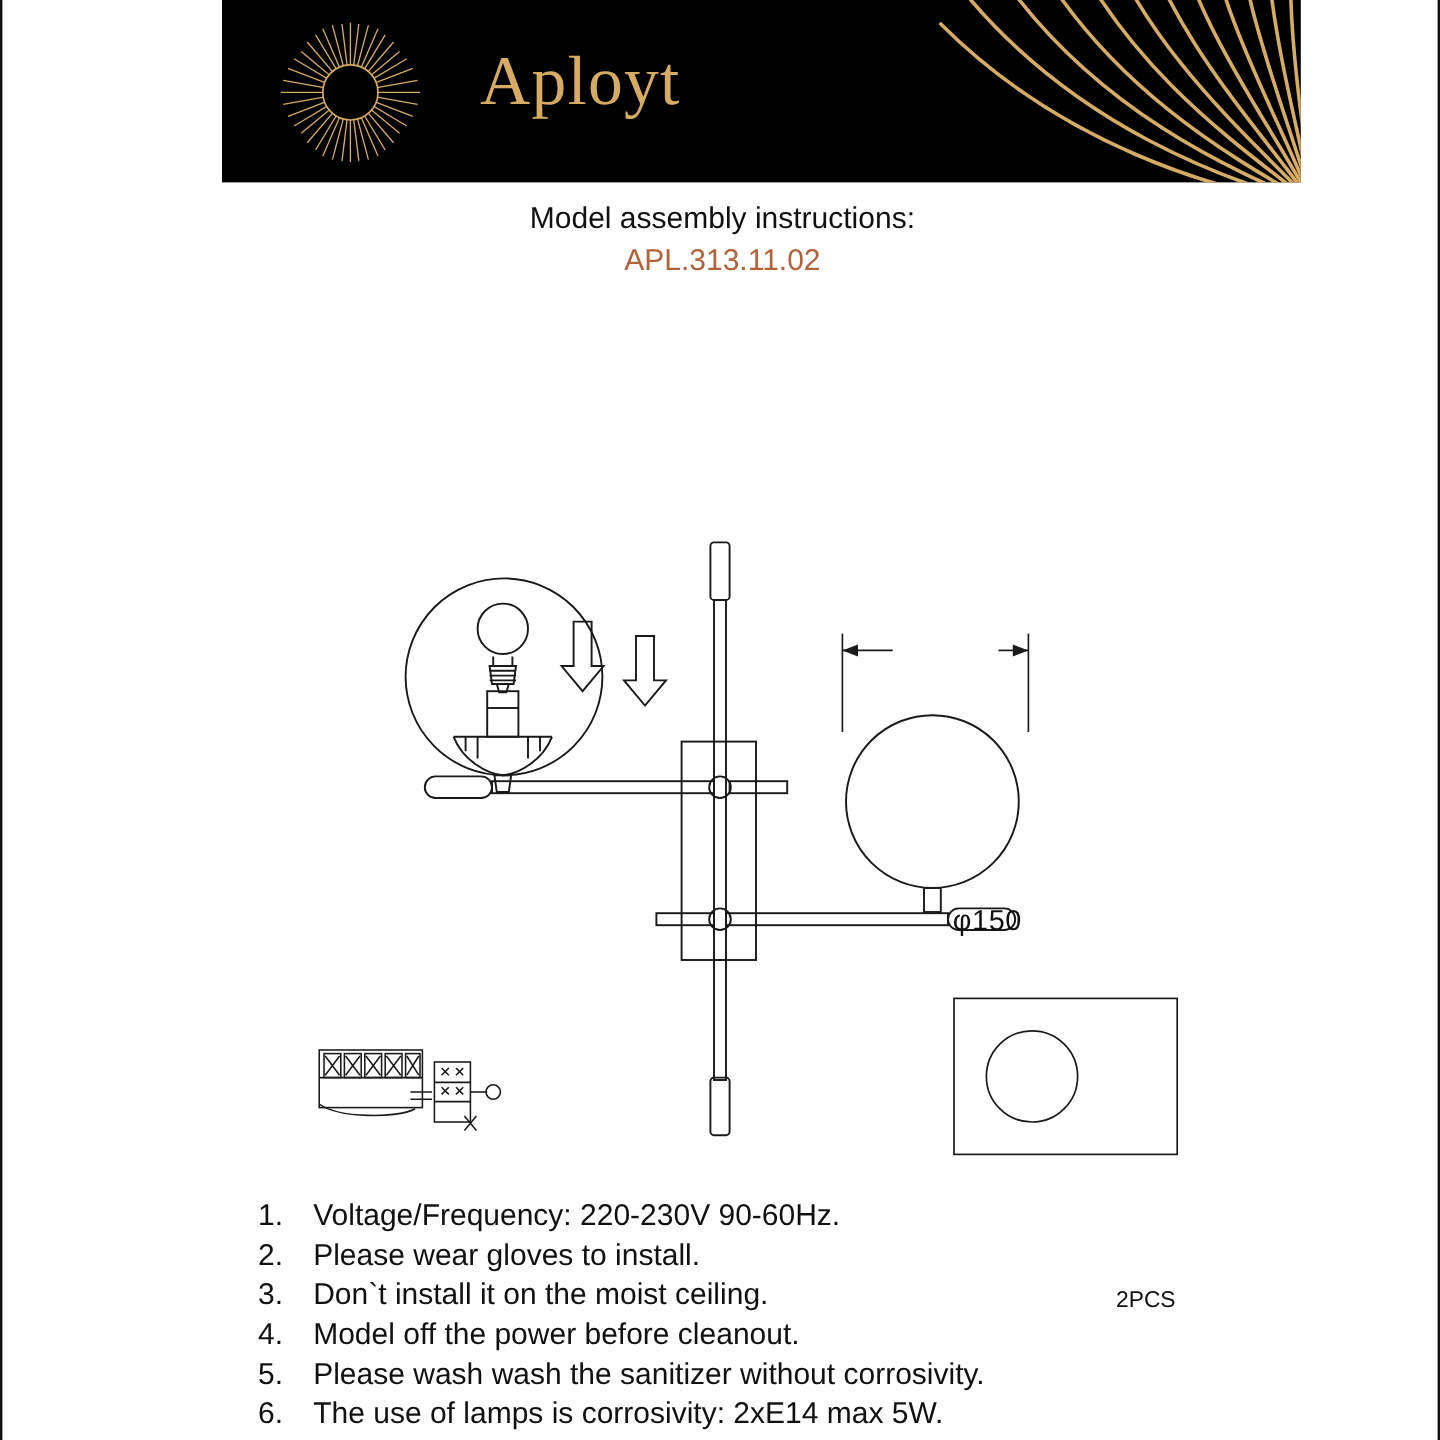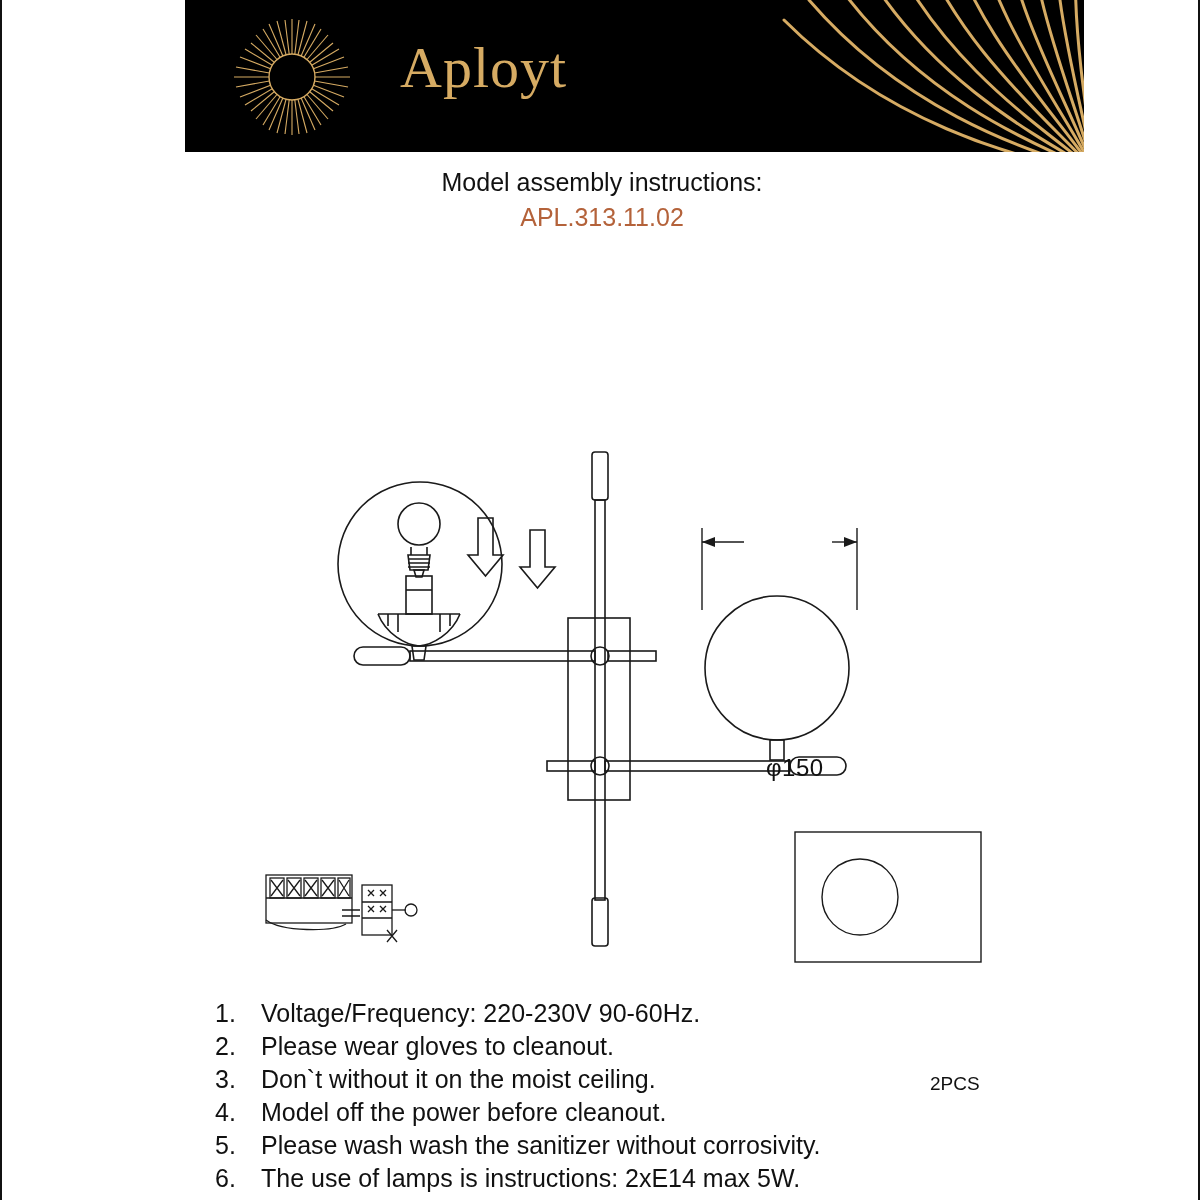--- a/index.html
+++ b/index.html
@@ -81,21 +81,21 @@
   
   .diagram {
     position: absolute;
     left: 0;
     top: 230px;
     width: 1200px;
     height: 740px;
   }
   .dim-label {
     position: absolute;
-    left: 764px;
+    left: 792px;
     top: 524px;
     font-size: 24px;
     color: #111;
     letter-spacing: 0.5px;
   }
   .pcs-label {
     position: absolute;
     left: 928px;
     top: 843px;
     font-size: 19px;
@@ -301,33 +301,33 @@
     <div class="pcs-label">2PCS</div>
   </div>
 
   <div class="notes">
     <div class="note-row">
       <div class="note-num">1.</div>
       <div class="note-text">Voltage/Frequency: 220-230V 90-60Hz.</div>
     </div>
     <div class="note-row">
       <div class="note-num">2.</div>
-      <div class="note-text">Please wear gloves to cleanout.</div>
+      <div class="note-text">Please wear gloves to install.</div>
     </div>
     <div class="note-row">
       <div class="note-num">3.</div>
-      <div class="note-text">Don`t without it on the moist ceiling.</div>
+      <div class="note-text">Don`t install it on the moist ceiling.</div>
     </div>
     <div class="note-row">
       <div class="note-num">4.</div>
       <div class="note-text">Model off the power before cleanout.</div>
     </div>
     <div class="note-row">
       <div class="note-num">5.</div>
       <div class="note-text">Please wash wash the sanitizer without corrosivity.</div>
     </div>
     <div class="note-row">
       <div class="note-num">6.</div>
-      <div class="note-text">The use of lamps is instructions: 2xE14 max 5W.</div>
+      <div class="note-text">The use of lamps is corrosivity: 2xE14 max 5W.</div>
     </div>
   </div>
 
 </div>
 
 </body></html>

